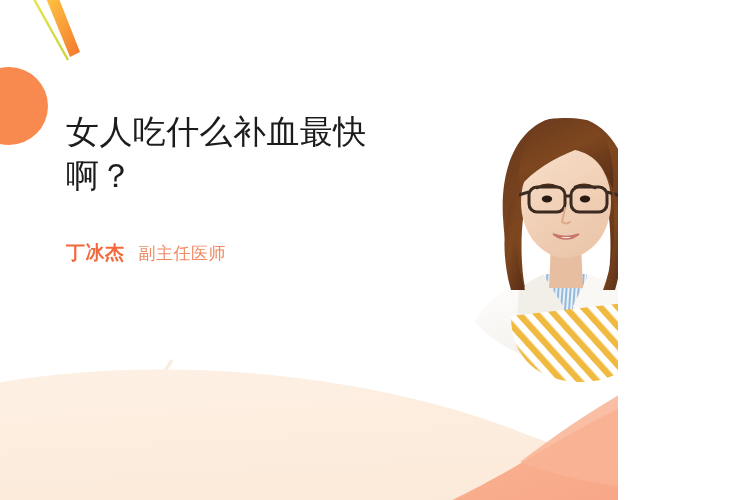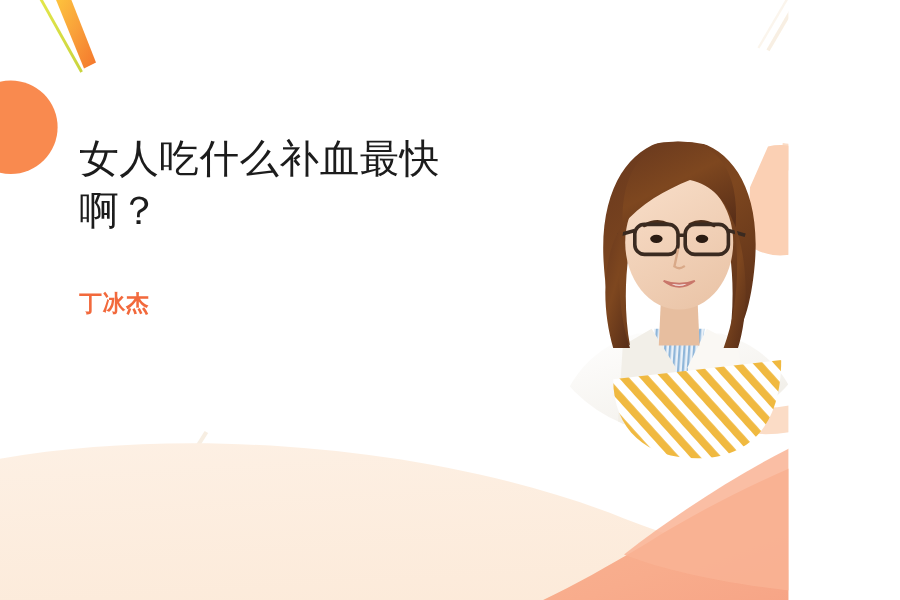--- a/index.html
+++ b/index.html
@@ -10,21 +10,20 @@
   body {
     font-family: "DejaVu Sans", "Liberation Sans", sans-serif;
   }
 
   #card {
     position: relative;
     width: 618px;
     height: 500px;
     overflow: hidden;
     background: #ffffff;
-    padding-left: 39px;
   }
 
   #bg-svg {
     position: absolute;
     left: 0; top: 0;
     width: 750px;
     height: 500px;
   }
 
   
@@ -147,20 +146,21 @@
       <path d="M 770,330 C 690,350 600,400 520,462 C 560,478 640,496 770,500 Z" fill="#F9B394" opacity="0.85"></path>
     </g>
   </svg>
 
   <div id="text-block">
 
     <h1 id="title">女人吃什么补血最快啊？</h1>
 
     <div id="doctor-line">
       <span id="doctor-name">丁冰杰</span>
+      <span id="doctor-title">副主任医师</span>
     </div>
 
   </div>
 
   <div id="portrait-wrap">
     <svg id="portrait-svg" viewBox="0 0 240 290">
       <defs>
 
         <pattern id="goldStripes" width="13" height="13" patternUnits="userSpaceOnUse" patternTransform="rotate(-42)">
           <rect width="13" height="13" fill="#FFFFFF"></rect>

